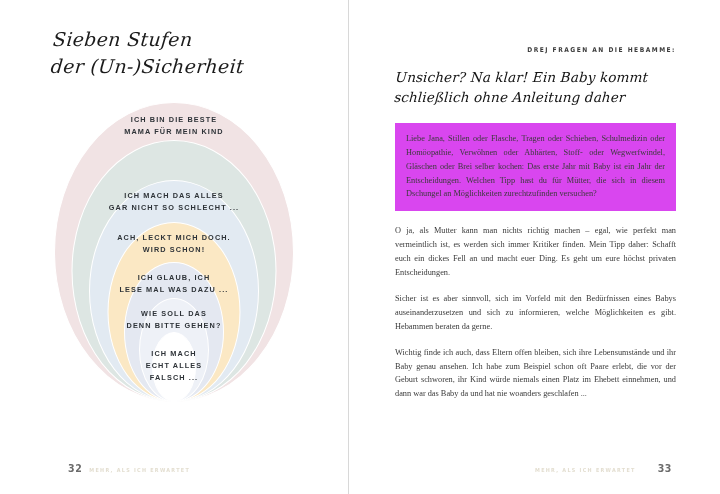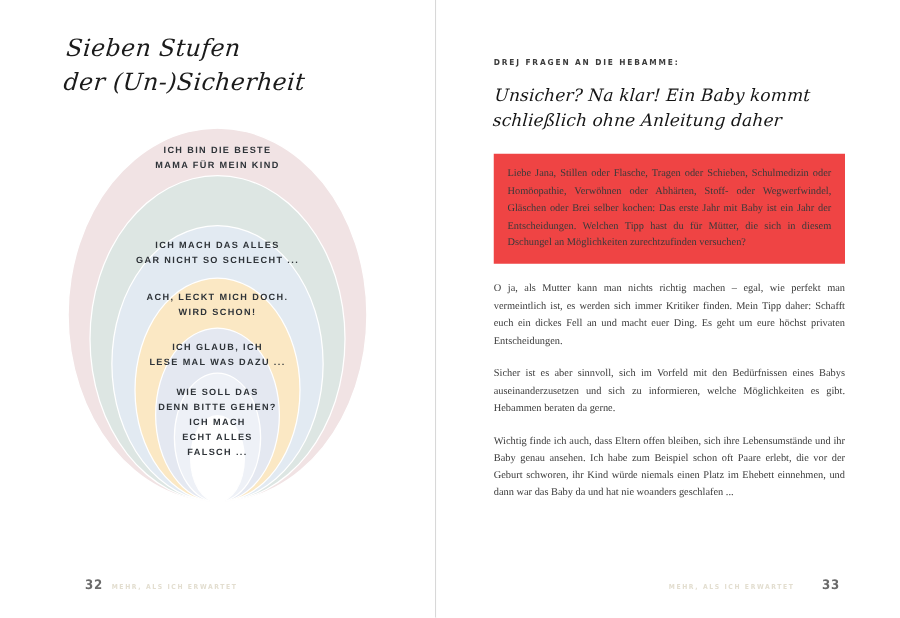--- a/index.html
+++ b/index.html
@@ -121,20 +121,21 @@
     width: 281px;
   }
   .kicker {
     font-family: "DejaVu Sans Condensed", "Liberation Sans", sans-serif;
     font-size: 6.6px;
     font-weight: 700;
     letter-spacing: 1.5px;
     color: #3b3b3b;
     text-transform: uppercase;
     margin-bottom: 13px;
+    text-align: right;
   }
   .headline {
     font-family: "DejaVu Serif", serif;
     font-style: italic;
     font-size: 13.6px;
     line-height: 1.48;
     color: #141414;
     letter-spacing: 0.1px;
     white-space: pre-line;
     transform: skewX(-4deg);
@@ -143,21 +144,21 @@
   .lead {
     font-family: "Liberation Serif", serif;
     font-weight: 700;
     font-size: 8.6px;
     line-height: 1.62;
     color: #1a1a1a;
     text-align: justify;
     margin-bottom: 13px;
   }
   .qbox {
-    background: #ef4444;
+    background: #d946ef;
     padding: 9px 11px 10px 11px;
     font-family: "Liberation Serif", serif;
     font-size: 8.3px;
     line-height: 1.66;
     color: #3a3a3a;
     text-align: justify;
     margin-bottom: 13px;
   }
   .para {
     font-family: "Liberation Serif", serif;
@@ -192,21 +193,21 @@
       <div class="arc-label" style="top:22px;">ICH BIN DIE BESTE
 MAMA FÜR MEIN KIND</div>
       <div class="arc-label" style="top:98px;">ICH MACH DAS ALLES
 GAR NICHT SO SCHLECHT ...</div>
       <div class="arc-label" style="top:140px;">ACH, LECKT MICH DOCH.
 WIRD SCHON!</div>
       <div class="arc-label" style="top:180px;">ICH GLAUB, ICH
 LESE MAL WAS DAZU ...</div>
       <div class="arc-label" style="top:216px;">WIE SOLL DAS
 DENN BITTE GEHEN?</div>
-      <div class="arc-label" style="top:240px;">ICH MACH
+      <div class="arc-label" style="top:256px;">ICH MACH
 ECHT ALLES
 FALSCH ...</div>
     </div>
 
     <div class="footer-left">
       <span class="folio">32</span>
       <span class="running-head">MEHR, ALS ICH ERWARTET</span>
     </div>
   </div>
 

